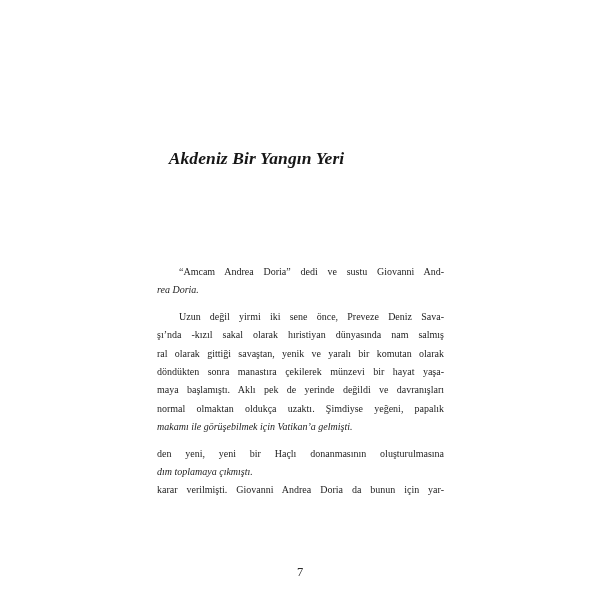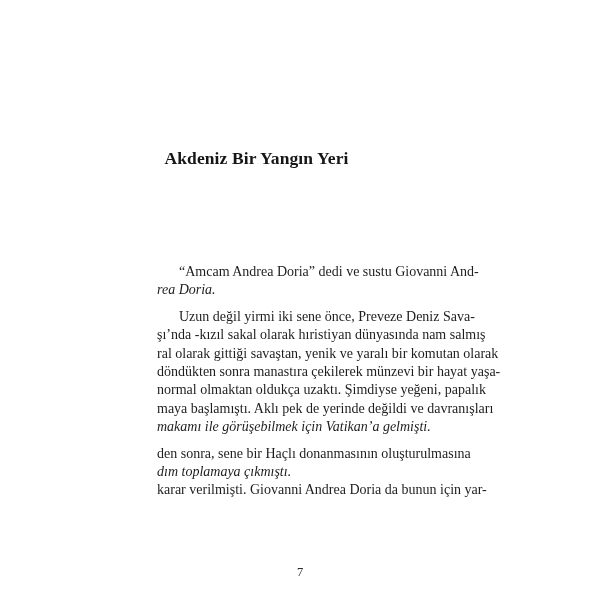--- a/index.html
+++ b/index.html
@@ -25,27 +25,28 @@
       position: absolute;
       top: 148px;
       left: 0;
       width: 513px;
       text-align: center;
       font-weight: bold;
       font-size: 17.5px;
       letter-spacing: 0.1px;
       color: #161616;
       margin: 0;
+      font-style: italic;
     }
     .body-text {
       position: absolute;
       left: 157px;
       width: 287px;
       top: 263px;
-      font-size: 14px;
+      font-size: 10px;
       line-height: 18.4px;
       text-align: justify;
       color: #1d1d1d;
     }
     .body-text p {
       margin: 0;
       text-indent: 22px;
     }
     .body-text p.p1 { margin-bottom: 8px; }
     .body-text p.p2 { margin-bottom: 8px; }
@@ -83,26 +84,26 @@
   <div class="body-text">
     <p class="p1" style="text-indent:0">
       <span class="line first">“Amcam Andrea Doria” dedi ve sustu Giovanni And-</span>
       <span class="line last">rea Doria.</span>
     </p>
     <p class="p2" style="text-indent:0">
       <span class="line first">Uzun değil yirmi iki sene önce, Preveze Deniz Sava-</span>
       <span class="line">şı’nda -kızıl sakal olarak hıristiyan dünyasında nam salmış</span>
       <span class="line">ral olarak gittiği savaştan, yenik ve yaralı bir komutan olarak</span>
       <span class="line">döndükten sonra manastıra çekilerek münzevi bir hayat yaşa-</span>
+      <span class="line">maya başlamıştı. Aklı pek de yerinde değildi ve davranışları</span>
       <span class="line">normal olmaktan oldukça uzaktı. Şimdiyse yeğeni, papalık</span>
-      <span class="line">maya başlamıştı. Aklı pek de yerinde değildi ve davranışları</span>
       <span class="line last">makamı ile görüşebilmek için Vatikan’a gelmişti.</span>
     </p>
     <p class="p3" style="text-indent:0">
-      <span class="line">den sonra, sene bir Haçlı donanmasının oluşturulmasına</span>
+      <span class="line">den yeni, yeni bir Haçlı donanmasının oluşturulmasına</span>
       <span class="line last">dım toplamaya çıkmıştı.</span>
       <span class="line">karar verilmişti. Giovanni Andrea Doria da bunun için yar-</span>
     </p>
   </div>
 
   <div class="page-number">7</div>
 
 </div>
 
 </body></html>

